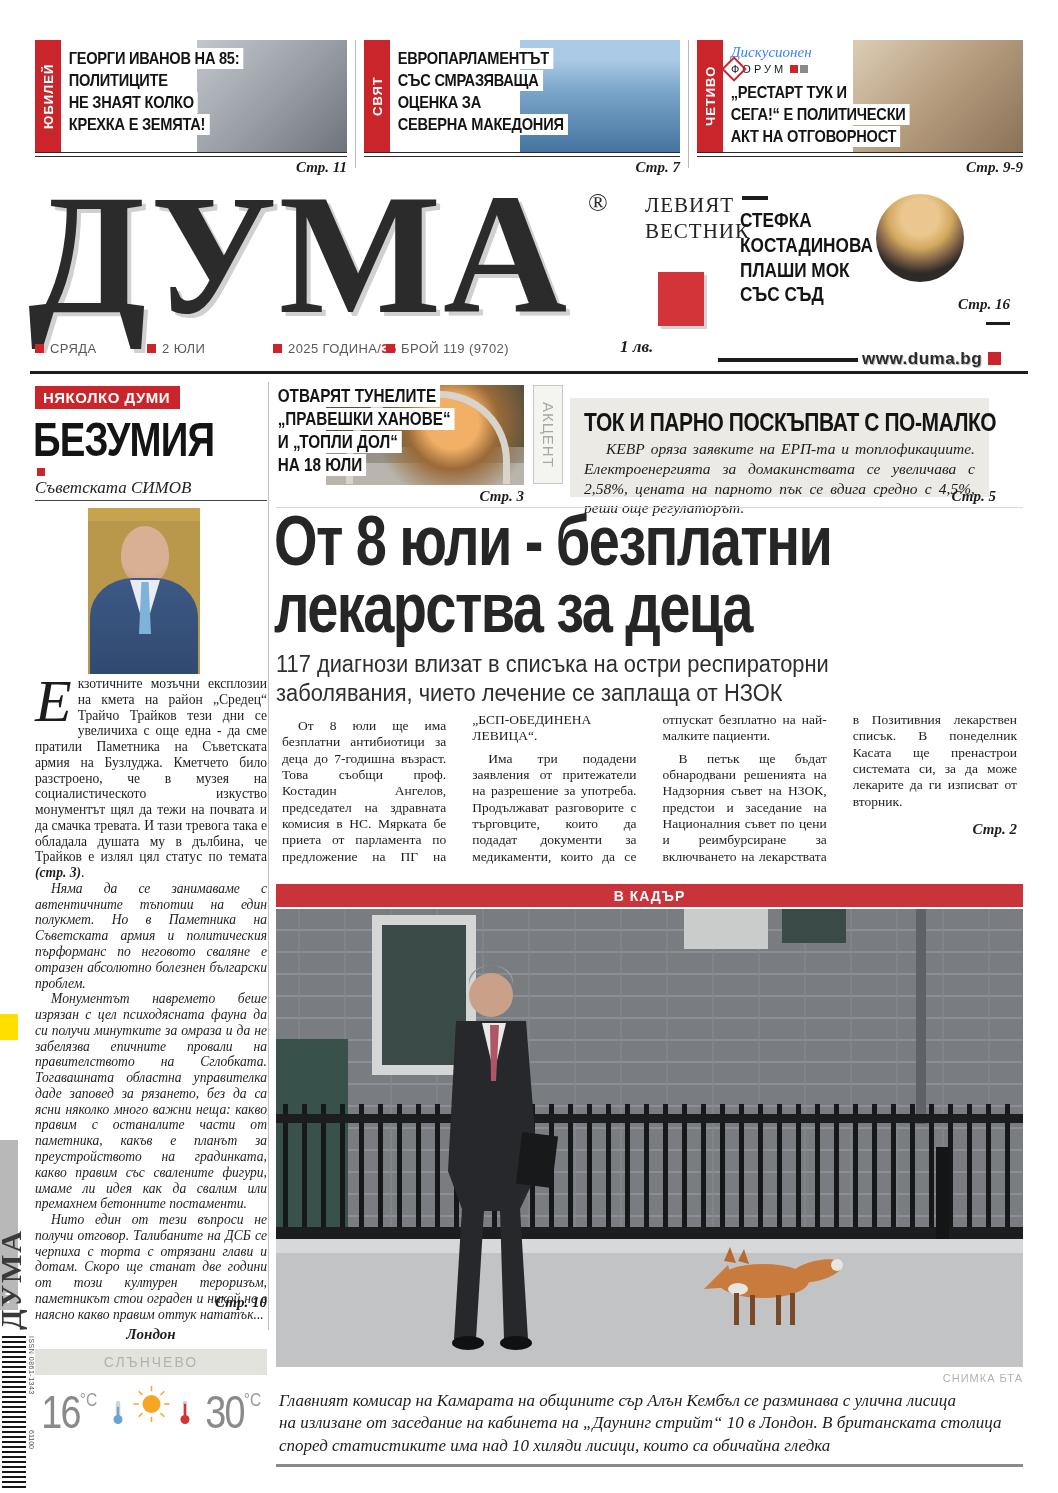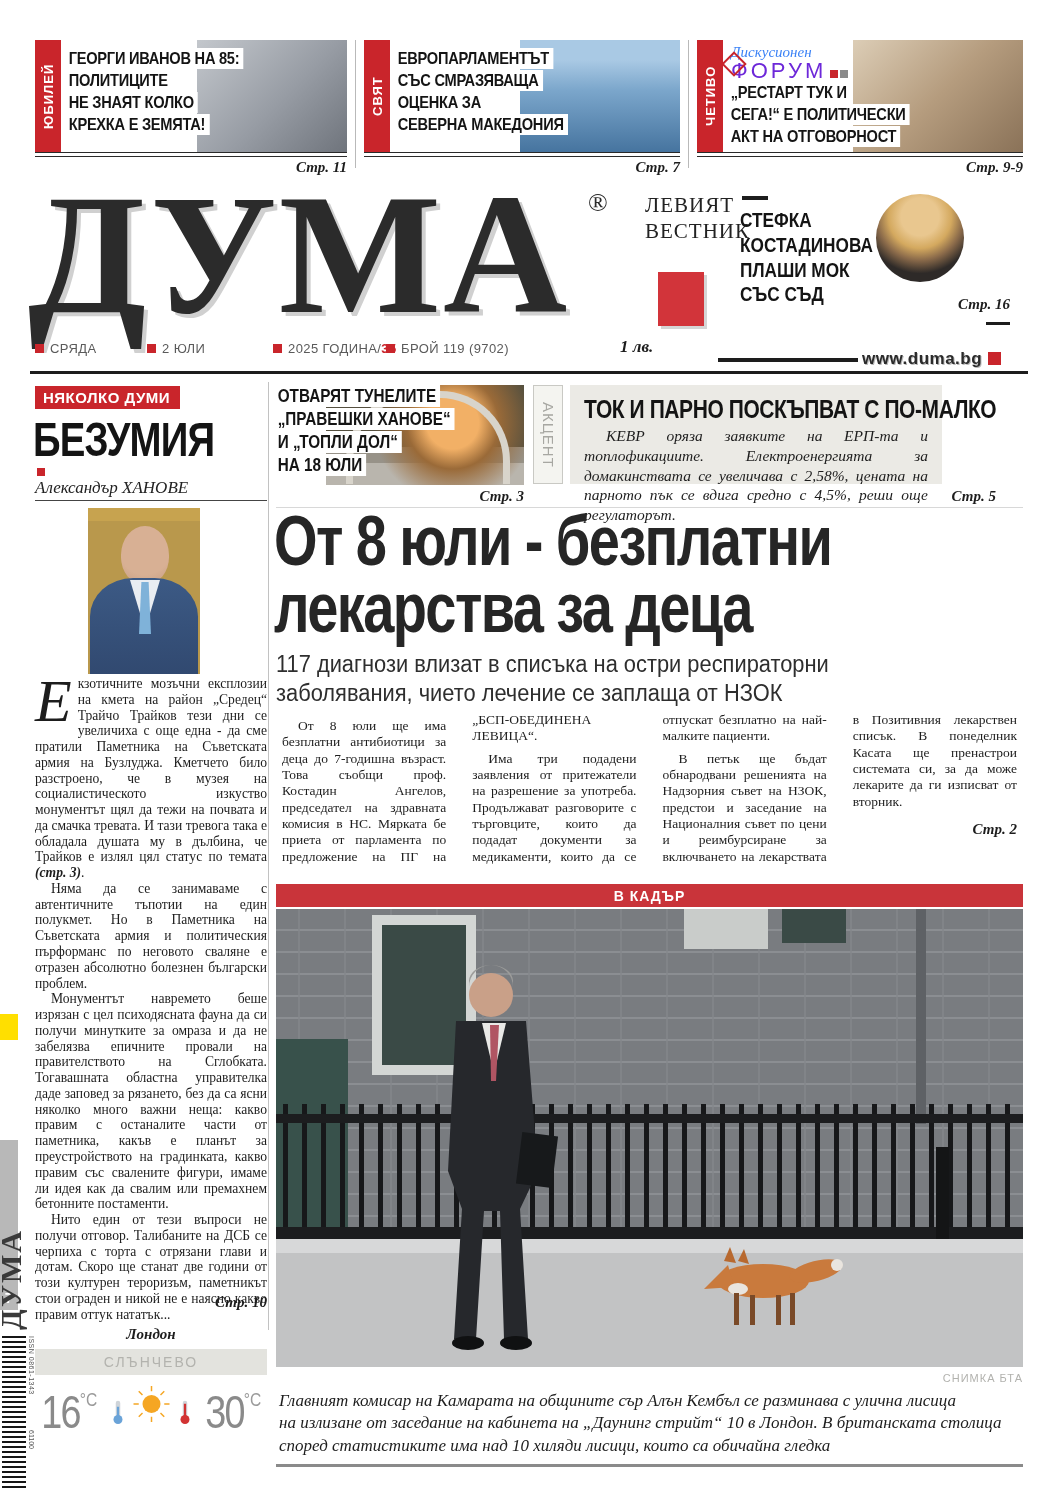--- a/index.html
+++ b/index.html
@@ -17,21 +17,21 @@
   .tphoto{position:absolute;top:0;right:0;height:112px;}
   .thl{position:absolute;left:32px;top:8px;z-index:2;transform:scaleX(.86);transform-origin:0 0;width:130%;}
   .thl span{display:inline-block;background:#fff;color:#141414;font-family:"Liberation Sans",sans-serif;
             font-weight:bold;font-size:17px;line-height:1.18;padding:1px 5px 0 2px;margin-bottom:1px;
             white-space:nowrap;letter-spacing:-0.3px;}
   .tfoot{position:absolute;left:0;width:100%;}
   .vdiv{position:absolute;width:1px;background:#b9b9b9;}
 
   .forum-logo{position:absolute;left:34px;top:4px;z-index:3;line-height:1;}
   .forum-script{font-family:"Liberation Serif",serif;font-style:italic;font-size:15px;color:#3b82f6;}
-  .forum-caps{font-family:"Liberation Sans",sans-serif;font-size:22px;letter-spacing:3px;color:#6d28d9;position:relative;}
+  .forum-caps{font-family:"Liberation Sans",sans-serif;font-size:11px;letter-spacing:3px;color:#0f172a;position:relative;}
   .forum-diamond{position:absolute;left:-6px;top:-3px;width:14px;height:14px;border:2px solid #c9252b;transform:rotate(45deg);}
   .forum-sq1{display:inline-block;width:8px;height:8px;background:#c9252b;margin-left:4px;}
   .forum-sq2{display:inline-block;width:8px;height:8px;background:#8a8a8a;margin-left:2px;}
 
   
   .mast-title{position:absolute;left:28px;top:168px;font-family:"Liberation Serif",serif;font-weight:bold;
               font-size:172px;line-height:1;letter-spacing:2px;color:#2b2b2b;
               text-shadow:4px 4px 0 rgba(120,120,120,.35), 2px 2px 0 #ffffff;}
   .mast-reg{position:absolute;left:588px;top:188px;font-size:26px;color:#2b2b2b;font-family:"Liberation Serif",serif;}
   .tagline{position:absolute;left:645px;top:192px;font-family:"Liberation Serif",serif;font-size:21px;
@@ -74,21 +74,21 @@
            background:radial-gradient(circle at 50% 40%, #d8b094 0 60%, #c69c80 100%);}
   .op-shoulders{position:absolute;left:2px;top:70px;width:108px;height:96px;border-radius:40% 40% 0 0;
            background:linear-gradient(180deg,#3c5a85 0,#314970 100%);}
   .op-shirt{position:absolute;left:42px;top:72px;width:30px;height:50px;background:#e9edf2;
            clip-path:polygon(0 0,100% 0,50% 100%);}
   .op-tie{position:absolute;left:51px;top:74px;width:12px;height:52px;background:#7fb2d9;
            clip-path:polygon(20% 0,80% 0,100% 100%,0 100%);}
   .op-article{position:absolute;left:35px;top:676px;width:232px;font-size:13.6px;line-height:1.16;
               text-align:justify;color:#1d1d1d;}
   .op-article p{margin:0;}
-  .op-article p.ind{text-indent:16px;}
+  .op-article p.ind{text-indent:16px;font-style:italic;}
   .dropcap{float:left;font-size:60px;line-height:.78;font-style:italic;font-family:"Liberation Serif",serif;
            padding:2px 6px 0 0;color:#1d1d1d;}
   .op-ref{position:absolute;left:35px;top:1294px;width:232px;text-align:right;}
 
   
   .weather{position:absolute;left:35px;top:1326px;width:232px;text-align:center;}
   .w-city{font-style:italic;font-weight:bold;font-size:15px;}
   .w-bar{margin-top:6px;background:#e3e3de;color:#b3b3ae;font-family:"Liberation Sans",sans-serif;
          font-size:14px;letter-spacing:2px;padding:5px 0;}
   .w-row{margin-top:10px;display:flex;align-items:center;justify-content:center;gap:8px;}
@@ -106,21 +106,21 @@
   .tunnel-arch{position:absolute;right:14px;top:6px;width:150px;height:86px;border-radius:70px 70px 0 0;
       border:7px solid #d8d4cb;border-bottom:none;}
   .tunnel-hl{position:absolute;left:0;top:0;transform:scaleX(.85);transform-origin:0 0;width:140%;z-index:2;}
   .tunnel-hl span{display:inline-block;background:#fff;color:#141414;font-family:"Liberation Sans",sans-serif;
       font-weight:bold;font-size:18px;line-height:1.16;padding:1px 5px 0 2px;margin-bottom:1px;white-space:nowrap;}
   .tunnel-ref{position:absolute;left:276px;top:488px;width:248px;text-align:right;}
 
   .accent-label{position:absolute;left:533px;top:385px;width:28px;height:97px;background:#f4f4f0;
       border:1px solid #c9c9c4;color:#a7a7a2;font-family:"Liberation Sans",sans-serif;font-size:15px;
       letter-spacing:1px;writing-mode:vertical-rl;display:flex;align-items:center;justify-content:center;}
-  .accent-box{position:absolute;left:570px;top:385px;width:372px;height:99px;background:#ebeae5;}
+  .accent-box{position:absolute;left:570px;top:398px;width:419px;height:99px;background:#ebeae5;}
   .accent-hl{margin:10px 14px 2px;font-family:"Liberation Sans",sans-serif;font-weight:bold;font-size:25px;
       transform:scaleX(.84);transform-origin:0 0;white-space:nowrap;color:#141414;letter-spacing:-0.5px;}
   .accent-body{margin:2px 14px 0;font-style:italic;font-size:15.5px;line-height:1.28;text-align:justify;
       color:#1d1d1d;text-indent:22px;}
   .accent-ref{position:absolute;left:570px;top:488px;width:426px;text-align:right;}
   .accent-rule{position:absolute;left:276px;top:507px;width:747px;height:1px;background:#d8d8d8;}
 
   .lead-hl{position:absolute;left:274px;top:508px;width:940px;transform:scaleX(.8);transform-origin:0 0;
       font-family:"Liberation Sans",sans-serif;font-weight:bold;font-size:70px;line-height:.95;
       letter-spacing:-2px;color:#262626;}
@@ -239,21 +239,21 @@
   </div>
   <div class="price">1 лв.</div>
   <div class="site-line"></div>
   <div class="website">www.duma.bg</div>
   <div class="site-sq"></div>
   <div class="mast-rule"></div>
 
   <div class="op-label">НЯКОЛКО ДУМИ</div>
   <div class="op-title">БЕЗУМИЯ</div>
   <div class="op-sq"></div>
-  <div class="op-author">Александър ХАНОВЕ</div>
+  <div class="op-author">Съветската СИМОВ</div>
   <div class="op-rule"></div>
   <div class="op-photo">
     <div class="op-head"></div>
     <div class="op-shoulders"></div>
     <div class="op-shirt"></div>
     <div class="op-tie"></div>
   </div>
   <div class="op-article">
     <p><span class="dropcap">Е</span><span>кзотичните мозъчни експлозии на кмета на район „Средец“ Трайчо Трайков тези дни се увеличиха с още една - да сме пратили Паметника на Съветската армия на Бузлуджа. Кметчето било разстроено, че в музея на социалистическото изкуство монументът щял да тежи на почвата и да смачка тревата. И тази тревога така е обладала душата му в дълбина, че Трайков е излял цял статус по темата </span><b><i><span>(стр. 3)</span></i></b><span>.</span></p>
     <p class="ind">Няма да се занимаваме с автентичните тъпотии на един полукмет. Но в Паметника на Съветската армия и политическия пърформанс по неговото сваляне е отразен абсолютно болезнен български проблем.</p>

